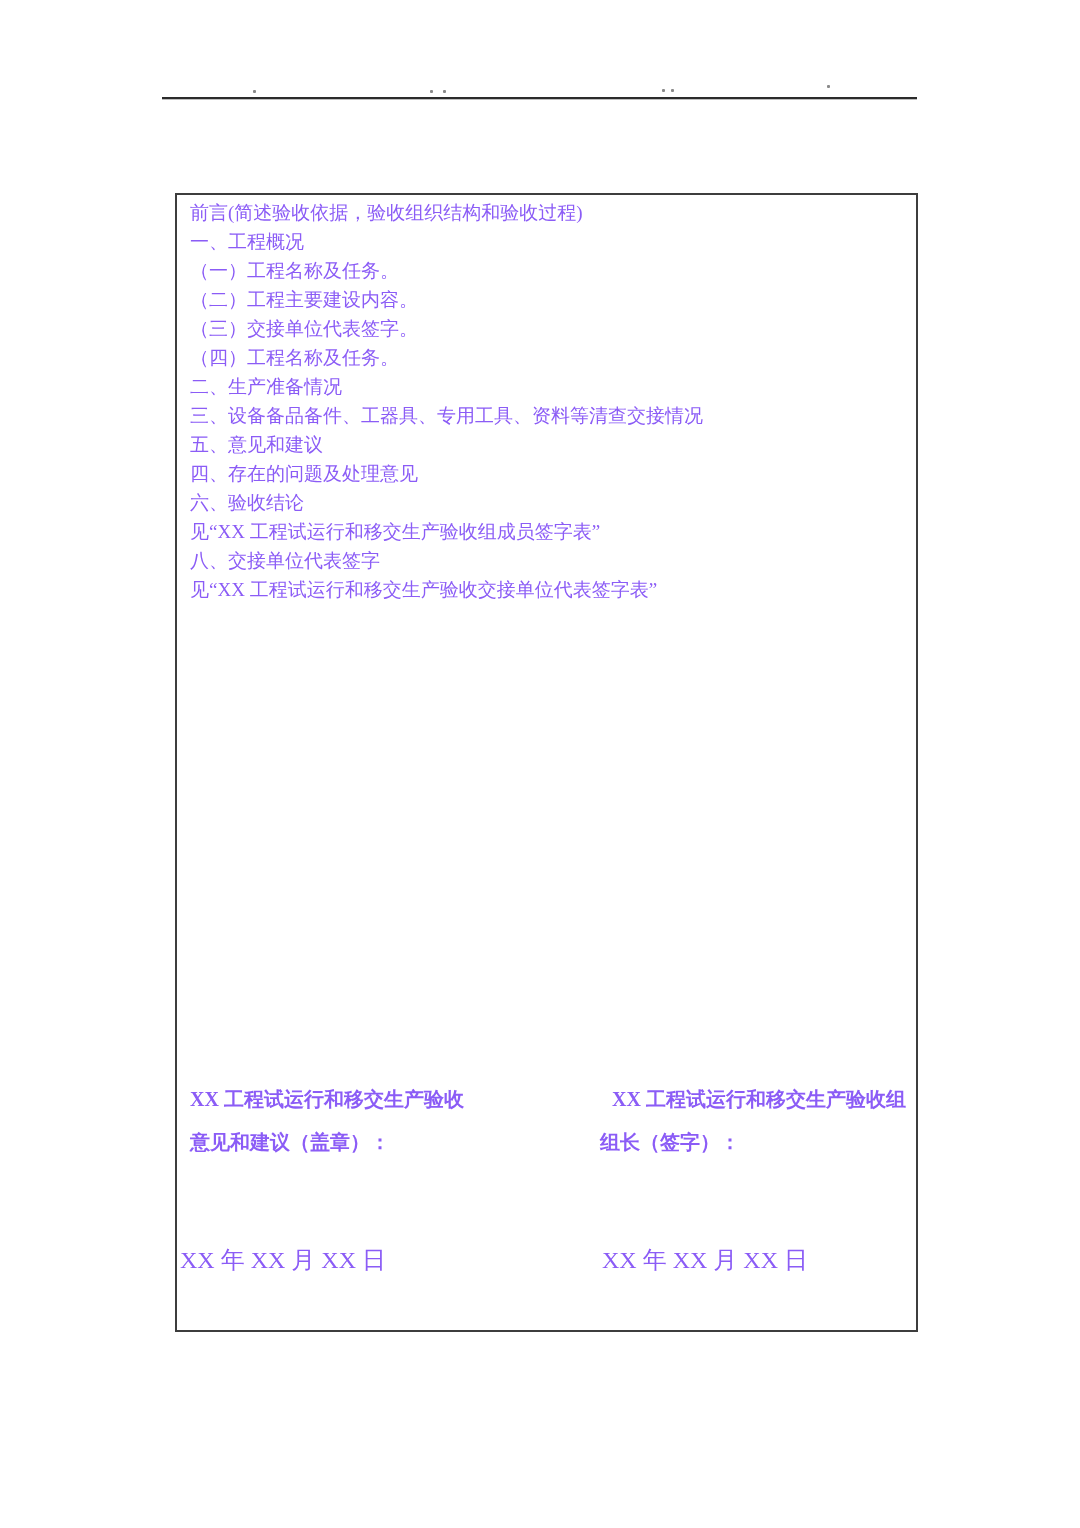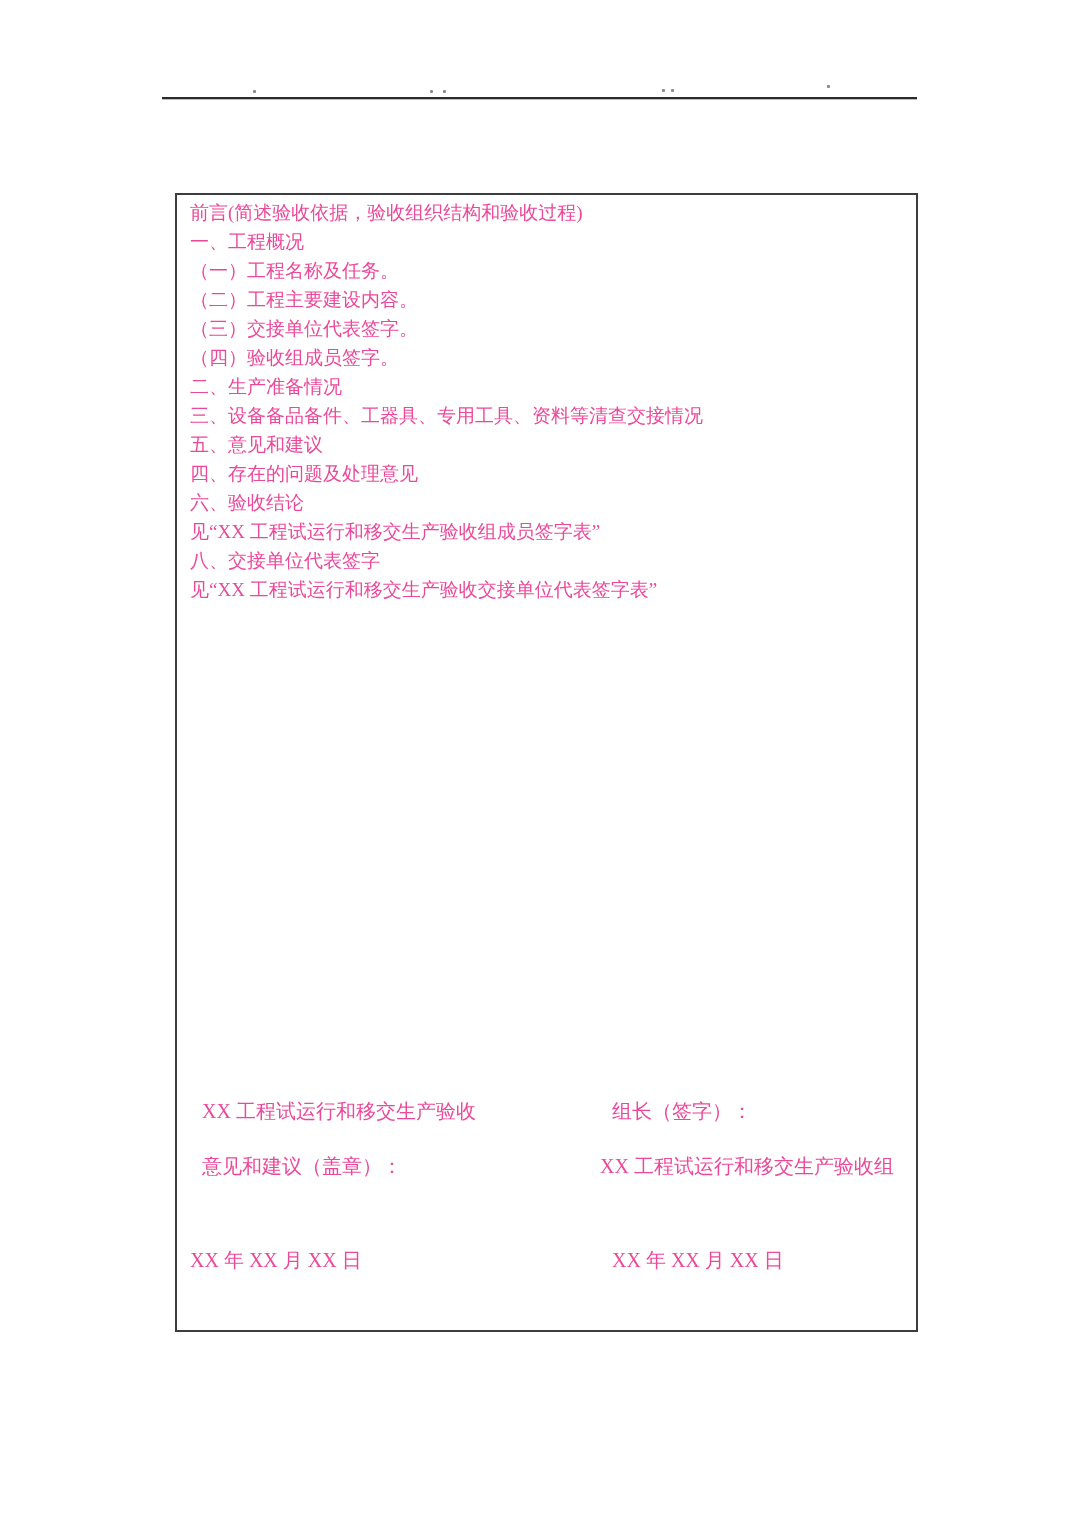--- a/index.html
+++ b/index.html
@@ -6,21 +6,21 @@
     margin: 0;
     padding: 0;
     background: #ffffff;
   }
   .page {
     position: relative;
     width: 1080px;
     height: 1352px;
     background: #ffffff;
     font-family: "Liberation Serif", "DejaVu Serif", serif;
-    color: #ec4899;
+    color: #8b5cf6;
     overflow: hidden;
   }
   
   .header-rule {
     position: absolute;
     left: 162px;
     top: 97px;
     width: 755px;
     height: 2px;
     background: #2b2b2b;
@@ -57,31 +57,31 @@
   }
   .sig-names {
     position: absolute;
     top: 883px;
     left: 13px;
     right: 10px;
     display: flex;
     font-size: 20px;
     line-height: 43px;
   }
-  .sig-col p { margin: 12px; white-space: nowrap; }
+  .sig-col p { margin: 0; white-space: nowrap; font-weight: bold; }
   .sig-left { width: 412px; }
   .sig-right { flex: 1; }
   .sig-right p:first-child { text-indent: 12px; }
   .sig-dates {
     position: absolute;
     top: 1051px;
-    left: 13px;
+    left: 3px;
     right: 10px;
     height: 30px;
-    font-size: 20px;
+    font-size: 24px;
     line-height: 28px;
   }
   .sig-dates p { margin: 0; position: absolute; top: 0; white-space: nowrap; }
   .date-left { left: 0; }
   .date-right { left: 422px; }
   
   .stray-dot {
     position: absolute;
     left: 184px;
     top: 1423px;
@@ -105,39 +105,39 @@
   <div class="artifact-dot" style="left:827px; top:85px;"></div>
 
   <div class="doc-box">
 
     <div class="outline">
       <p>前言(简述验收依据，验收组织结构和验收过程)</p>
       <p>一、工程概况</p>
       <p>（一）工程名称及任务。</p>
       <p>（二）工程主要建设内容。</p>
       <p>（三）交接单位代表签字。</p>
-      <p>（四）验收组成员签字。</p>
+      <p>（四）工程名称及任务。</p>
       <p>二、生产准备情况</p>
       <p>三、设备备品备件、工器具、专用工具、资料等清查交接情况</p>
       <p>五、意见和建议</p>
       <p>四、存在的问题及处理意见</p>
       <p>六、验收结论</p>
       <p>见“XX 工程试运行和移交生产验收组成员签字表”</p>
       <p>八、交接单位代表签字</p>
       <p>见“XX 工程试运行和移交生产验收交接单位代表签字表”</p>
     </div>
 
     <div class="sig-names">
       <div class="sig-col sig-left">
         <p>XX 工程试运行和移交生产验收</p>
         <p>意见和建议（盖章）：</p>
       </div>
       <div class="sig-col sig-right">
+        <p>XX 工程试运行和移交生产验收组</p>
         <p>组长（签字）：</p>
-        <p>XX 工程试运行和移交生产验收组</p>
       </div>
     </div>
 
     <div class="sig-dates">
       <p class="date-left">XX 年 XX 月 XX 日</p>
       <p class="date-right">XX 年 XX 月 XX 日</p>
     </div>
 
   </div>
 

